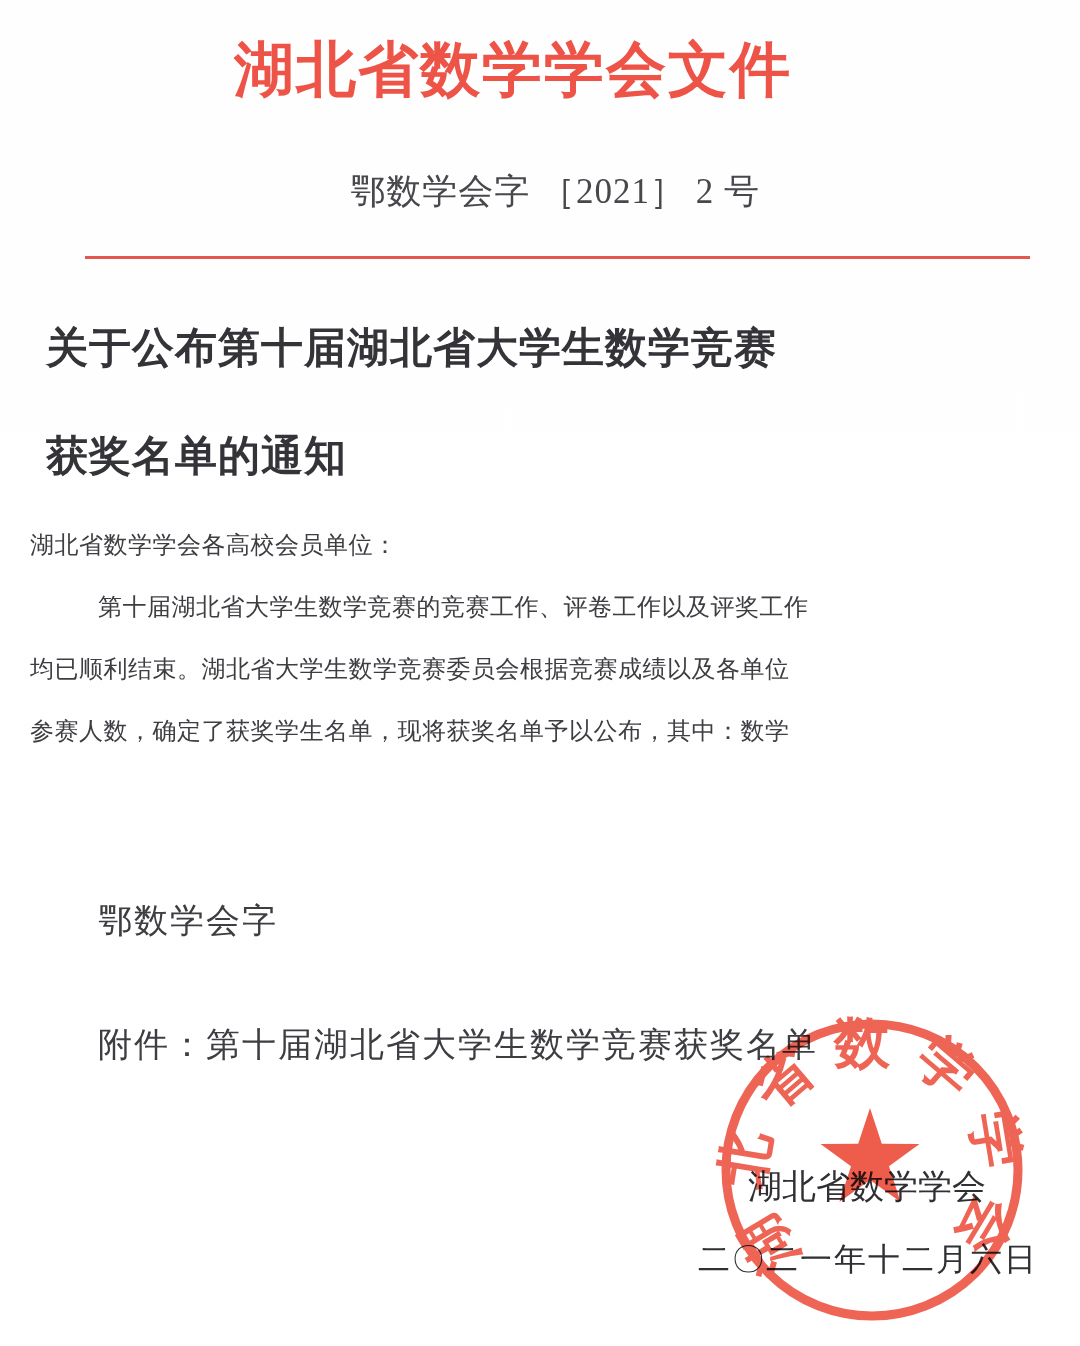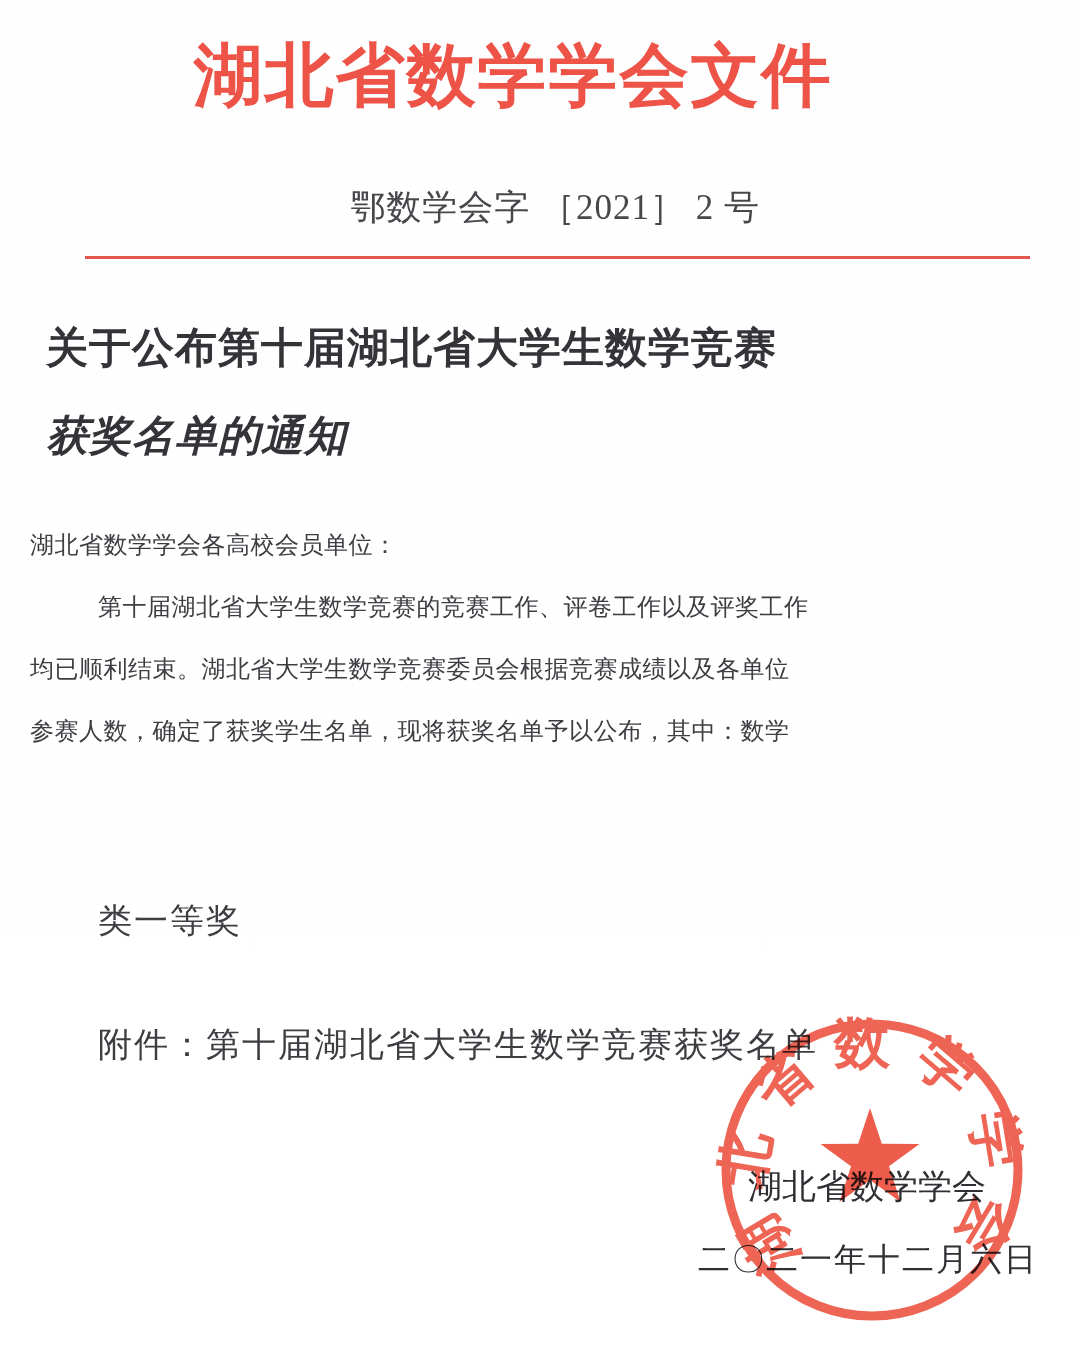--- a/index.html
+++ b/index.html
@@ -12,52 +12,51 @@
   }
   .page {
     position: absolute; inset: 0;
     background: linear-gradient(180deg, #fefefe 0%, #ffffff 100%);
   }
   
   .org-title {
     position: absolute;
     top: 30px; left: 0; width: 1026px;
     text-align: center;
-    font-size: 69px;
+    font-size: 60px;
     font-weight: 700;
     letter-spacing: 2px;
     color: #ee5347;
     white-space: nowrap;
   }
   .doc-number {
     position: absolute;
     top: 168px; left: 30px; width: 1050px;
     text-align: center;
     font-size: 35px;
     letter-spacing: 1px;
     color: #47474c;
     white-space: nowrap;
-    margin-top: 16px;
   }
   .red-rule {
     position: absolute;
     top: 256px; left: 85px; width: 945px; height: 3px;
     background: #e4574e;
   }
   
   .notice-title {
     position: absolute;
     top: 320px; left: 46px; right: 0;
     text-align: left;
     color: #333338;
     font-weight: 700;
     font-size: 42px;
     letter-spacing: 1px;
   }
-  .notice-title .line2 { margin-top: 32px; font-style: italic; }
+  .notice-title .line2 { margin-top: 52px; }
   
   .body-text {
     position: absolute;
     left: 30px; top: 514px; width: 1030px;
     font-size: 24px;
     color: #3d3d42;
     line-height: 62px;
     letter-spacing: 0.5px;
   }
   .body-text .line { white-space: nowrap; }
@@ -122,21 +121,21 @@
     <div class="line2">获奖名单的通知</div>
   </div>
 
   <div class="body-text">
     <div class="line">湖北省数学学会各高校会员单位：</div>
     <div class="line indent">第十届湖北省大学生数学竞赛的竞赛工作、评卷工作以及评奖工作</div>
     <div class="line">均已顺利结束。湖北省大学生数学竞赛委员会根据竞赛成绩以及各单位</div>
     <div class="line">参赛人数，确定了获奖学生名单，现将获奖名单予以公布，其中：数学</div>
   </div>
 
-  <div class="closing-line">类一等奖</div>
+  <div class="closing-line">鄂数学会字</div>
   <div class="attachment-line">附件：第十届湖北省大学生数学竞赛获奖名单</div>
 
   <div class="sig-org">湖北省数学学会</div>
   <div class="sig-date">二〇二一年十二月六日</div>
 
   <svg class="seal" viewBox="0 0 320 320" aria-hidden="true">
     <circle cx="160" cy="160" r="146" fill="none" stroke="#ed5746" stroke-width="9"></circle>
     <defs>
       <path id="sealArc" d="M 106,253.5 A 108,108 0 1 1 214,253.5" fill="none"></path>
     </defs>

